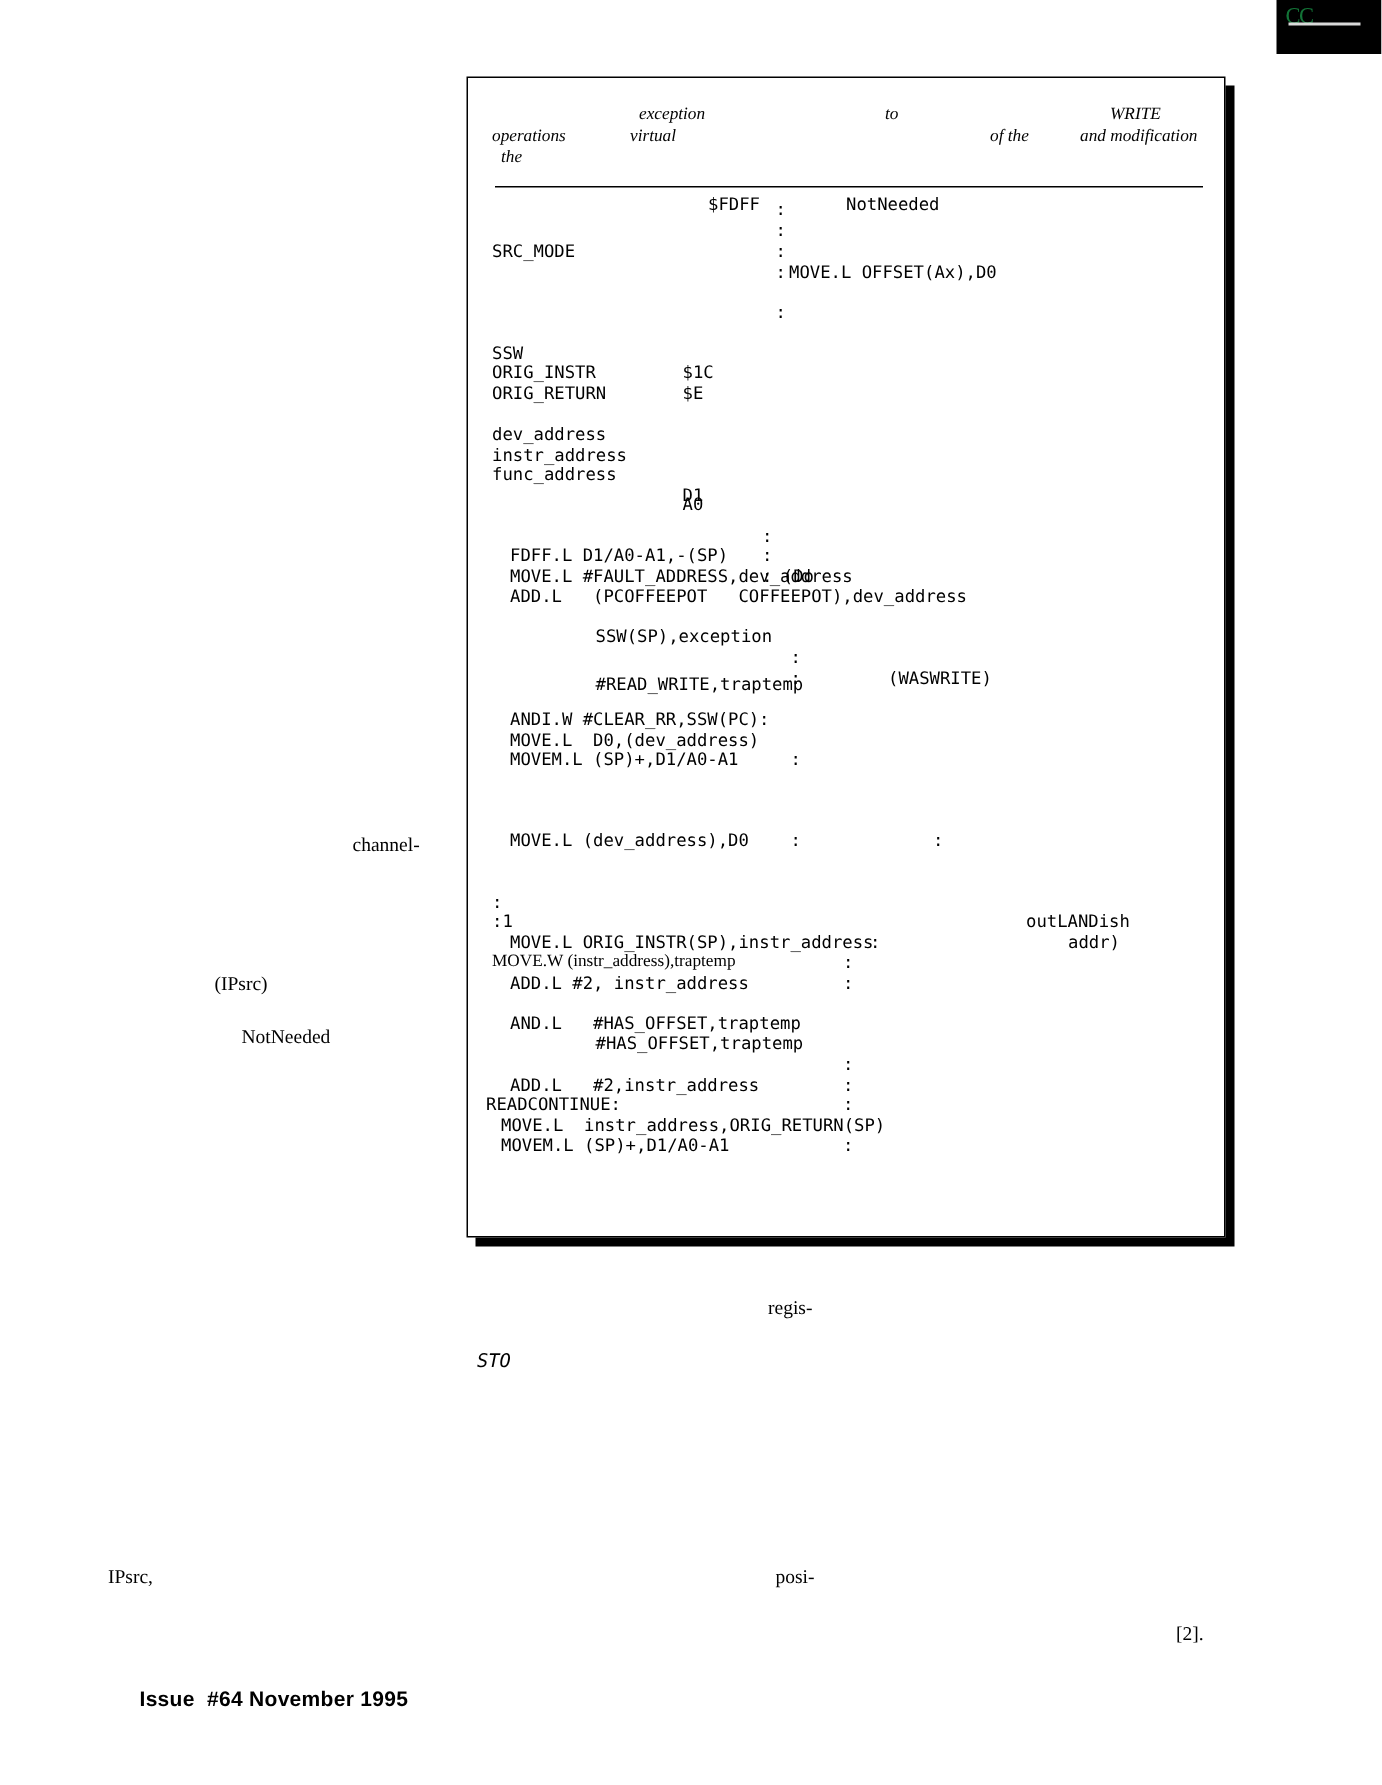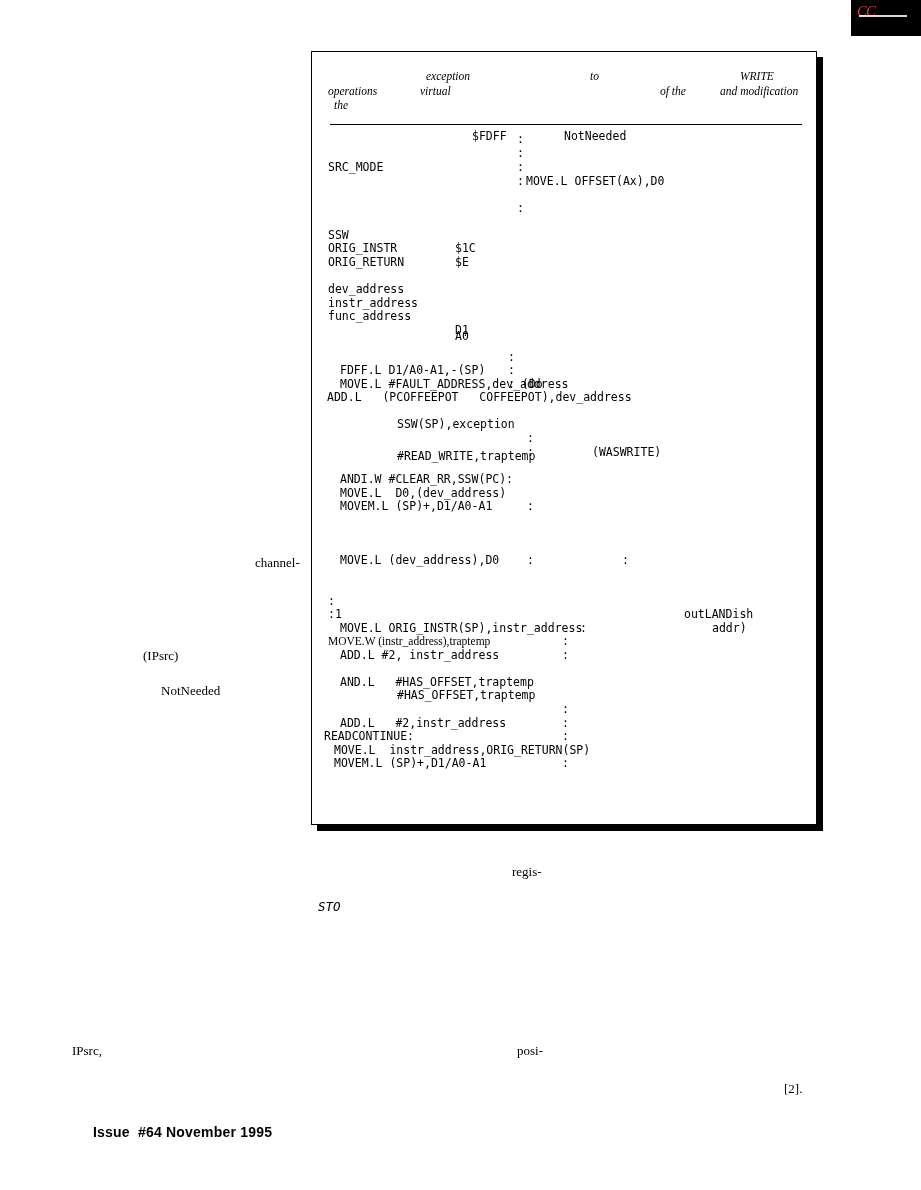--- a/index.html
+++ b/index.html
@@ -23,23 +23,22 @@
     top: 0px;
     width: 70px;
     height: 36px;
     background: #000000;
     overflow: hidden;
   }
   .corner-logo .glyph {
     position: absolute;
     left: 6px;
     top: 4px;
-    color: #ef4444;
-    font-family: "Liberation Serif", serif;
-    font-style: italic;
+    color: #15803d;
+    font-family: "Liberation Serif", serif;
     font-size: 15px;
     letter-spacing: -1px;
     line-height: 14px;
     opacity: 0.9;
   }
   .corner-logo .glyph2 {
     position: absolute;
     left: 8px;
     top: 15px;
     width: 48px;
@@ -144,21 +143,21 @@
 </style>
 </head>
 <body>
 
 <div class="corner-logo">
   <div class="glyph">CC</div>
   <div class="glyph2"></div>
 </div>
 
 <div id="fragments">
-    <div class="frag" style="left: 235px; top: 555px; margin-left: 20px;">channel-</div>
+    <div class="frag" style="left: 235px; top: 555px;">channel-</div>
     <div class="frag" style="left: 143px; top: 648px;">(IPsrc)</div>
     <div class="frag" style="left: 161px; top: 683px;">NotNeeded</div>
     <div class="frag" style="left: 512px; top: 864px;">regis-</div>
     <div class="frag mono" style="left: 318px; top: 899px; font-style: italic;">STO</div>
     <div class="frag" style="left: 72px; top: 1043px;">IPsrc,</div>
     <div class="frag" style="left: 517px; top: 1043px;">posi-</div>
     <div class="frag" style="left: 784px; top: 1081px;">[2].</div>
   </div>
 
 <div class="listing-wrap">
@@ -193,21 +192,21 @@
         <div class="cl" style="left: 16px; top: 153px;">dev_address</div>
         <div class="cl" style="left: 143px; top: 153px; margin-top: 47px;">A0</div>
         <div class="cl" style="left: 16px; top: 167px;">instr_address</div>
         <div class="cl" style="left: 16px; top: 180px;">func_address</div>
         <div class="cl" style="left: 143px; top: 194px;">D1</div>
         <div class="cl" style="left: 196px; top: 221px;">:</div>
         <div class="cl" style="left: 28px; top: 234px;">FDFF.L D1/A0-A1,-(SP)</div>
         <div class="cl" style="left: 196px; top: 234px;">:</div>
         <div class="cl" style="left: 28px; top: 248px;">MOVE.L #FAULT_ADDRESS,dev_address</div>
         <div class="cl" style="left: 196px; top: 248px;">: (Do</div>
-        <div class="cl" style="left: 15px; top: 261px;">ADD.L   (PCOFFEEPOT   COFFEEPOT),dev_address</div>
+        <div class="cl" style="left: 28px; top: 261px;">ADD.L   (PCOFFEEPOT   COFFEEPOT),dev_address</div>
         <div class="cl" style="left: 85px; top: 288px;">SSW(SP),exception</div>
         <div class="cl" style="left: 85px; top: 320px;">#READ_WRITE,traptemp</div>
         <div class="cl" style="left: 215px; top: 302px;">:</div>
         <div class="cl" style="left: 215px; top: 316px;">:</div>
         <div class="cl" style="left: 248px; top: 316px; margin-left: 32px;">(WASWRITE)</div>
         <div class="cl" style="left: 28px; top: 343px;">ANDI.W #CLEAR_RR,SSW(PC)</div>
         <div class="cl" style="left: 194px; top: 343px;">:</div>
         <div class="cl" style="left: 28px; top: 357px;">MOVE.L  D0,(dev_address)</div>
         <div class="cl" style="left: 28px; top: 370px;">MOVEM.L (SP)+,D1/A0-A1</div>
         <div class="cl" style="left: 215px; top: 370px;">:</div>

